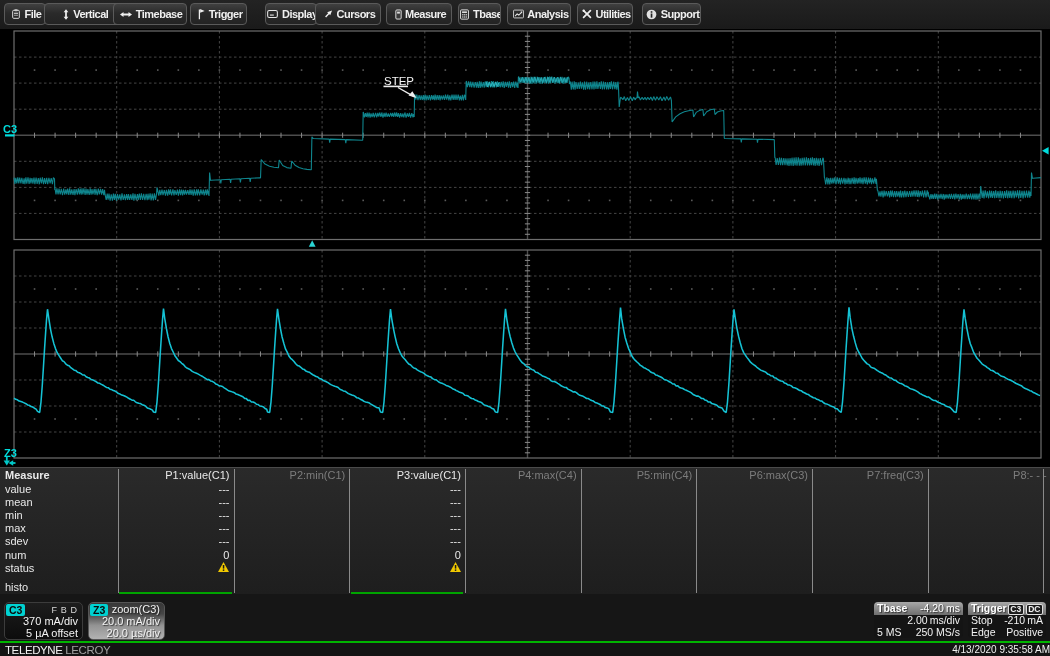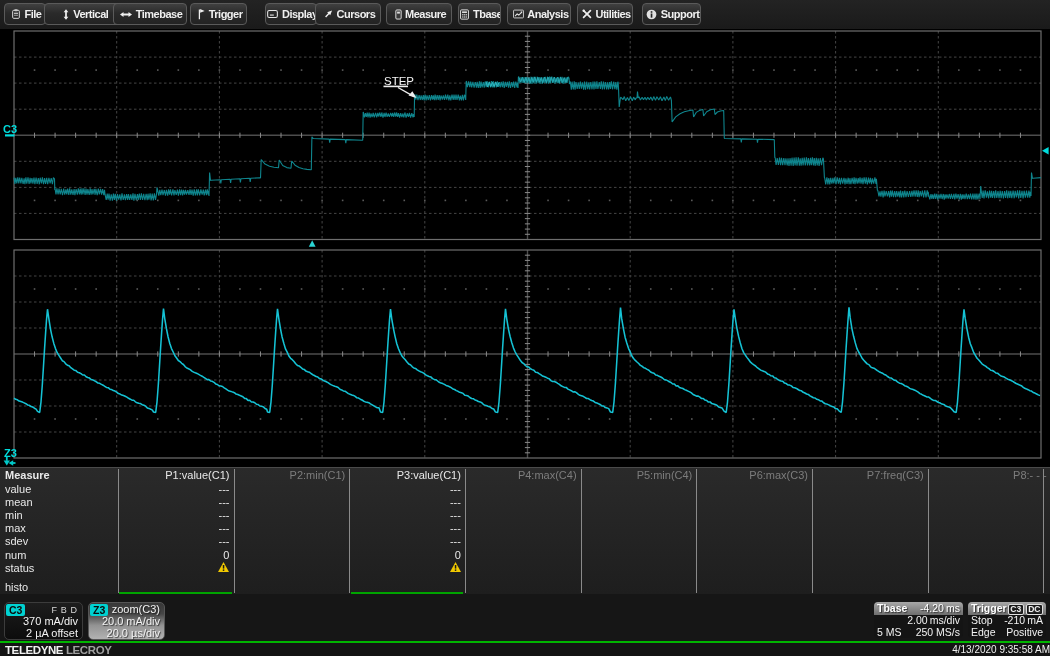--- a/index.html
+++ b/index.html
@@ -609,21 +609,21 @@
     <div class="mcell" style="left:935px;top:1px;color:#7d7d7d">P8:- - -</div>
     <div class="msep" style="left:927.7px"></div>
     <div class="msep" style="left:1043.4px"></div>
   </div>
 
 <div id="botarea">
 <div class="descbox" style="left:4px;width:79px;background:linear-gradient(#1d1d1d,#0c0c0c);border:1px solid #3c3c3c">
   <span class="chbadge" style="left:1px;top:1px">C3</span>
   <span style="position:absolute;right:4px;top:2px;font-size:9px;color:#d8d8d8;letter-spacing:1px">F B D</span>
   <div class="descline" style="top:12px">370 mA/div</div>
-  <div class="descline" style="top:24px">2 µA offset</div>
+  <div class="descline" style="top:24px">5 µA offset</div>
 </div>
 <div class="descbox" style="left:88px;width:77px;background:linear-gradient(180deg,#383838 0%,#454545 30%,#939393 62%,#b2b2b2 100%);border:1px solid #555">
   <span class="chbadge" style="left:1px;top:1px">Z3</span>
   <div class="descline" style="top:0px;text-shadow:1px 1px 1px #222">zoom(C3)</div>
   <div class="descline" style="top:12px;text-shadow:1px 1px 1px #333">20.0 mA/div</div>
   <div class="descline" style="top:24px;text-shadow:1px 1px 1px #333">20.0 µs/div</div>
 </div>
 <div class="infobox" style="left:874px;width:89px">
   <div class="infohead"><b>Tbase</b><span class="ihr">-4.20 ms</span></div>
   <div class="infoline">
@@ -642,15 +642,15 @@
         <span>-210 mA</span>
       </div>
   <div class="infoline">
         <span>Edge</span>
         <span>Positive</span>
       </div>
 </div>
 </div>
 <div id="greenline"></div>
 <div id="statusbar">
-  <span style="position:absolute;left:5px;top:1px;font-size:11.5px;font-weight:bold;color:#f2f2f2;letter-spacing:-0.4px">TELEDYNE <span style="color:#a0a0a0">LECROY</span></span>
+  <span style="position:absolute;left:5px;top:1px;font-size:11.5px;font-weight:normal;color:#f2f2f2;letter-spacing:-0.4px">TELEDYNE <span style="color:#a0a0a0">LECROY</span></span>
   <span style="position:absolute;right:0;top:1px;font-size:10px;color:#f0f0f0">4/13/2020 9:35:58 AM</span>
 </div>
 
 </body></html>

